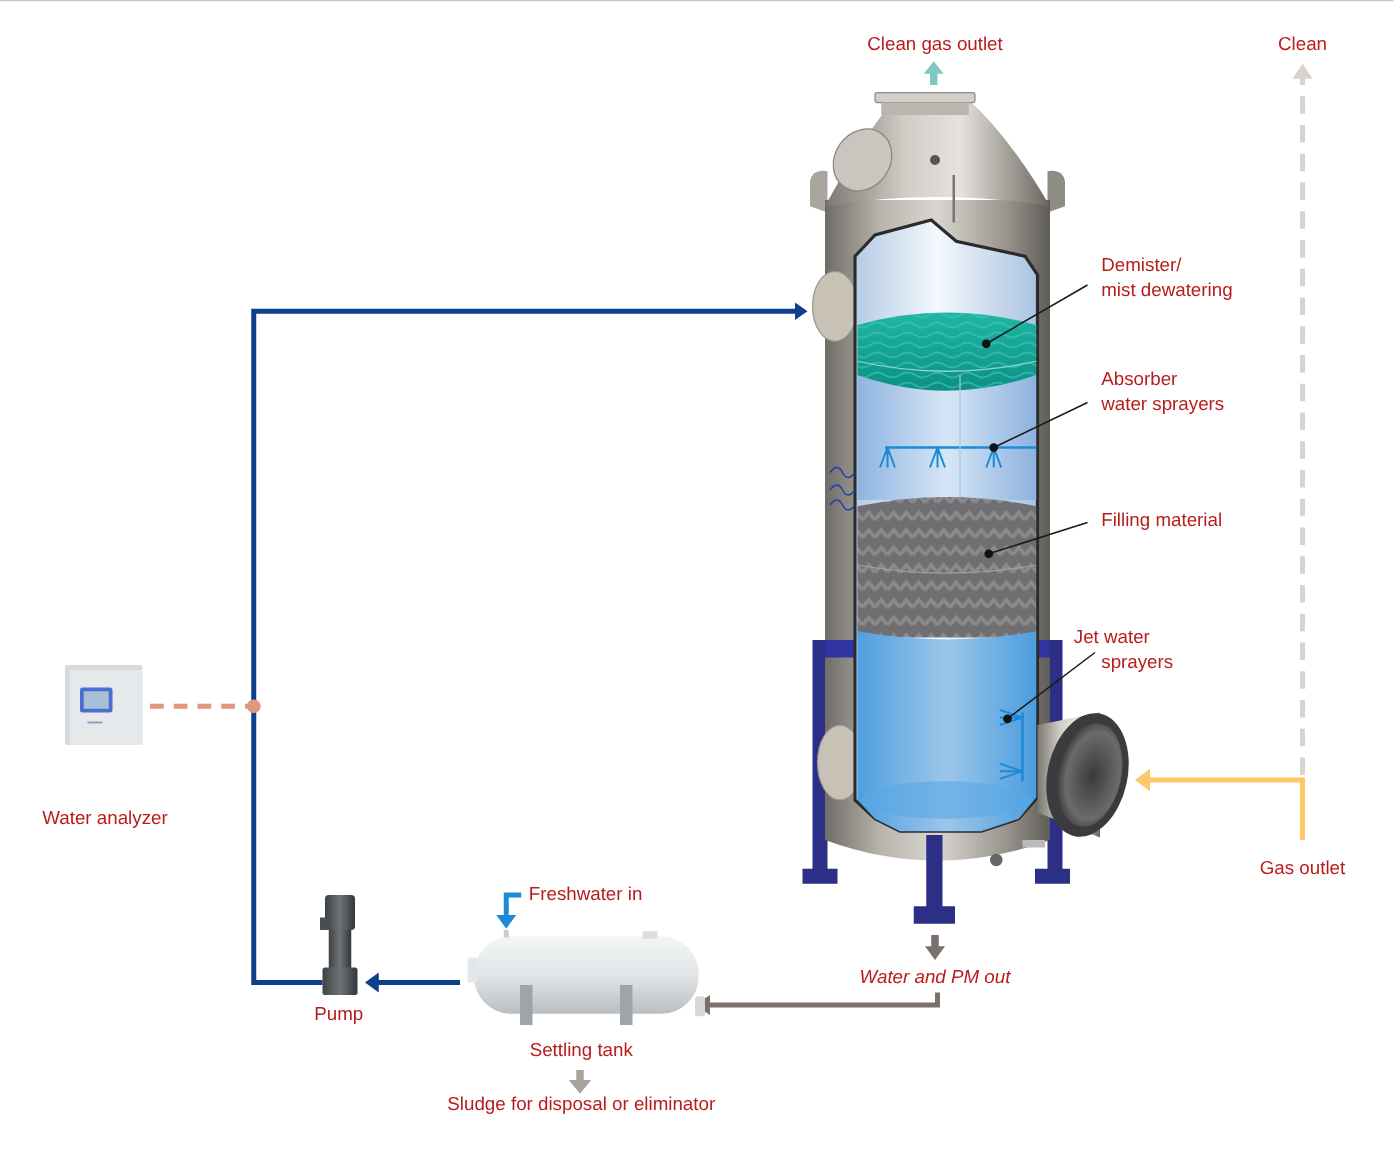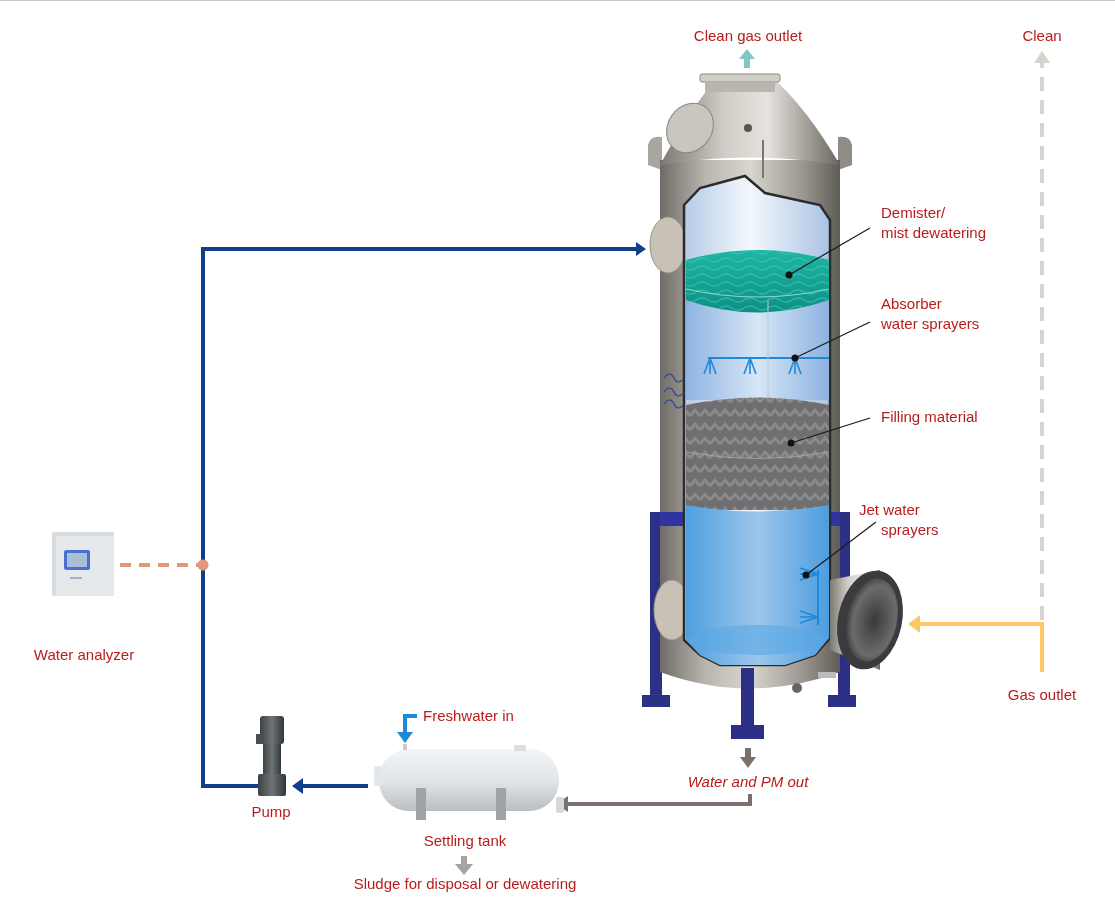--- a/index.html
+++ b/index.html
@@ -222,13 +222,13 @@
 <div class="lbl" style="left:830px; top:500px;margin-left:29px;">Jet water</div>
 <div class="lbl" style="left:881px; top:520px;">sprayers</div>
 
 <div class="lbl center" style="left:1042px; top:685px;">Gas outlet</div>
 <div class="lbl center" style="left:748px; top:772px;font-style:italic;">Water and PM out</div>
 
 <div class="lbl center" style="left:84px; top:605px;margin-top:40px;">Water analyzer</div>
 <div class="lbl center" style="left:271px; top:802px;">Pump</div>
 <div class="lbl" style="left:423px; top:706px;">Freshwater in</div>
 <div class="lbl center" style="left:465px; top:831px;">Settling tank</div>
-<div class="lbl center" style="left:465px; top:874px;">Sludge for disposal or dewatering</div>
+<div class="lbl center" style="left:465px; top:874px;">Sludge for disposal or eliminator</div>
 
 </body></html>

